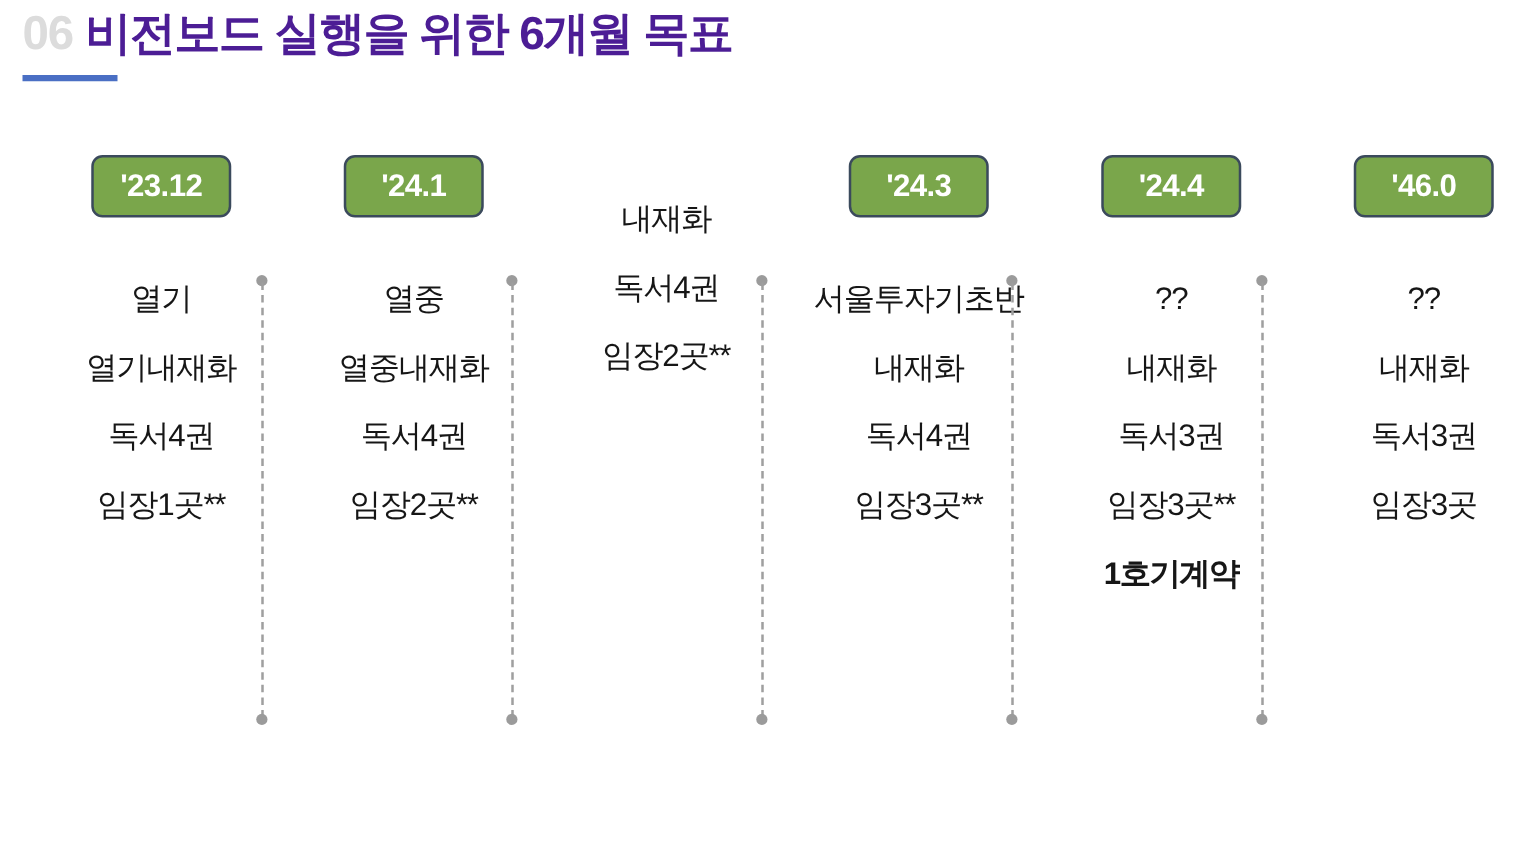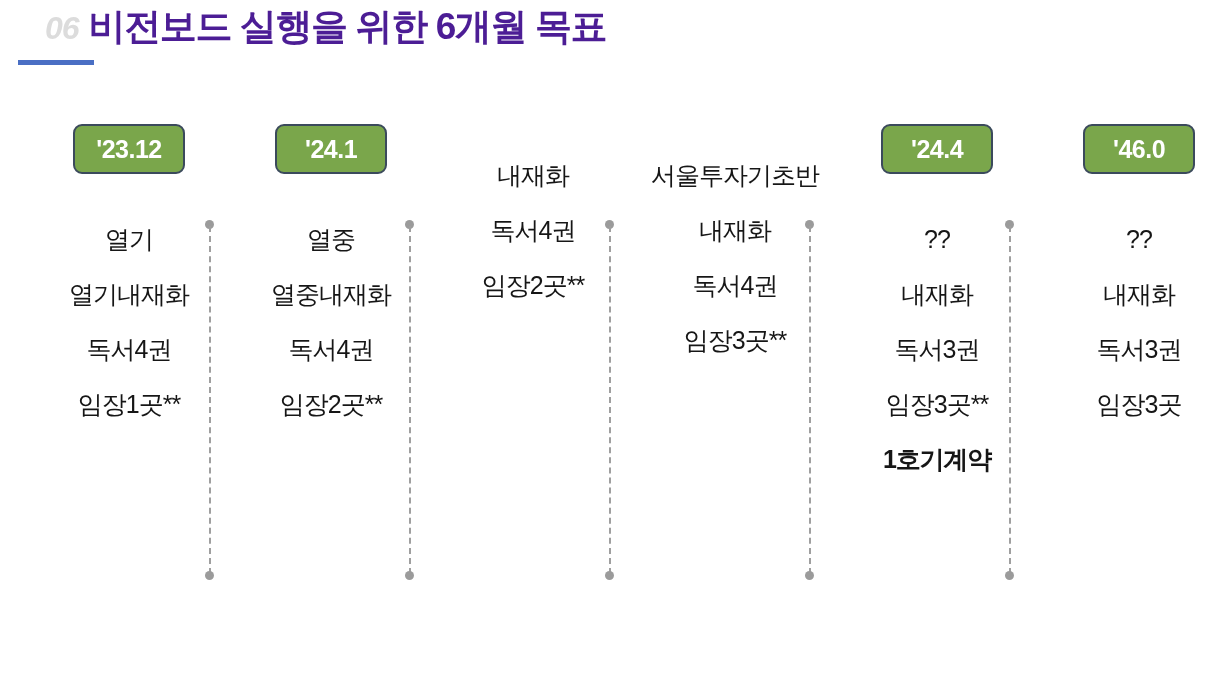--- a/index.html
+++ b/index.html
@@ -26,28 +26,26 @@
   }
   .header-inner {
     position: absolute;
     left: 18px;
     top: 8px;
     display: flex;
     align-items: baseline;
     white-space: nowrap;
   }
   .slide-number {
-    font-size: 32px;
-    font-weight: bold;
-    font-style: italic;
+    font-size: 38px;
+    font-weight: bold;
     color: #dcdcdc;
     letter-spacing: -1px;
     line-height: 1;
     padding-right: 10px;
-    margin-left: 27px;
   }
   .slide-title {
     font-size: 37px;
     font-weight: bold;
     color: #4c1d95;
     letter-spacing: -1.4px;
     line-height: 1;
   }
   .title-underline {
     position: absolute;
@@ -173,20 +171,21 @@
       </div>
     </div>
     <div class="column">
       <div class="goal-list">
         <div class="goal-item">내재화</div>
         <div class="goal-item">독서4권</div>
         <div class="goal-item">임장2곳**</div>
       </div>
     </div>
     <div class="column">
+      <div class="month-badge">'24.3</div>
       <div class="goal-list">
         <div class="goal-item">서울투자기초반</div>
         <div class="goal-item">내재화</div>
         <div class="goal-item">독서4권</div>
         <div class="goal-item">임장3곳**</div>
       </div>
     </div>
     <div class="column">
       <div class="month-badge">'24.4</div>
       <div class="goal-list">

